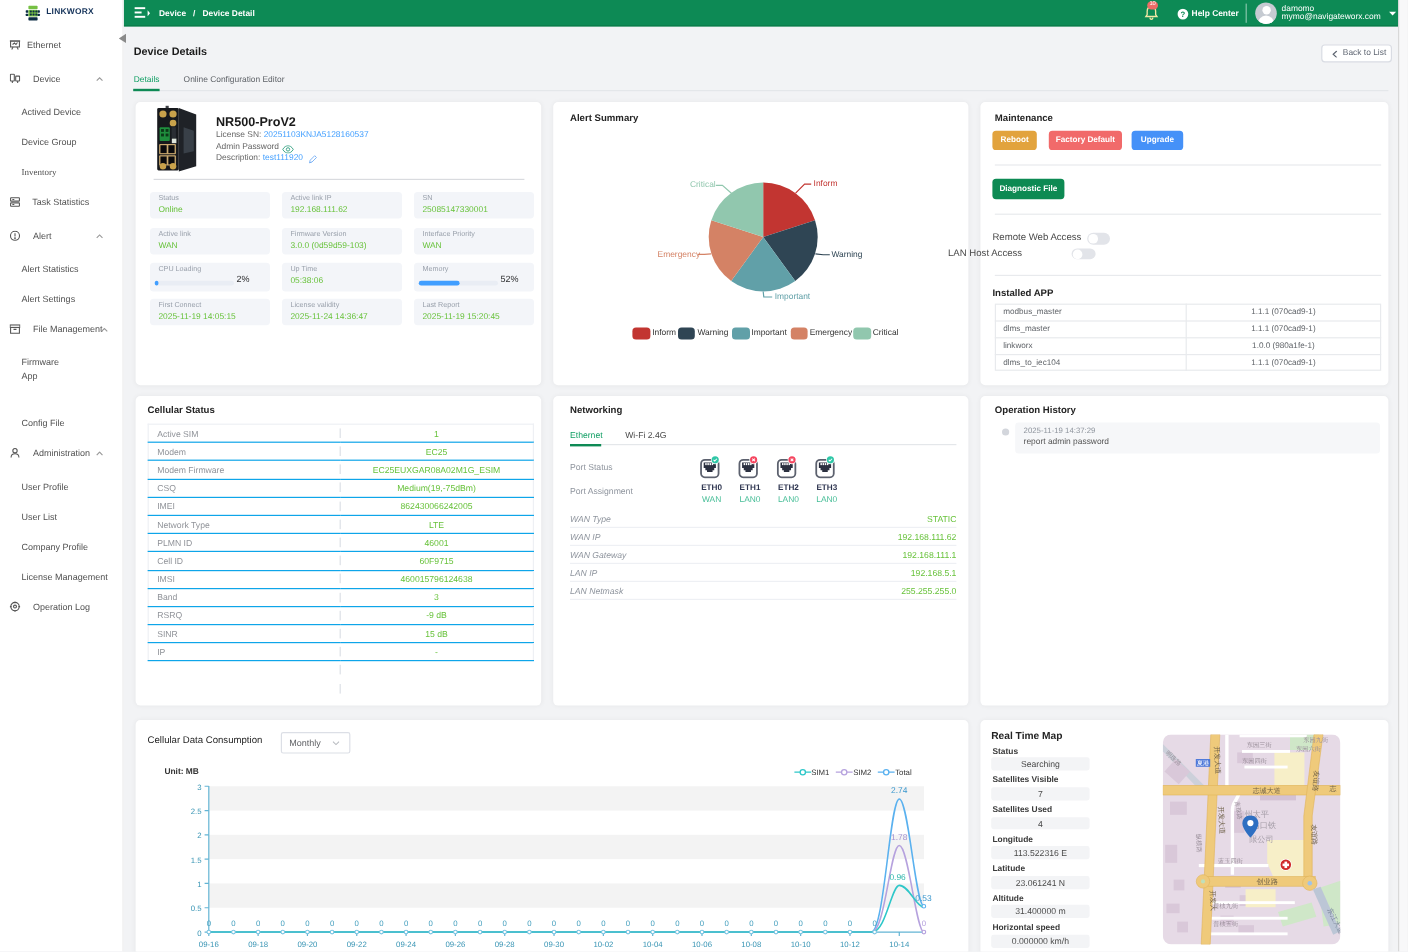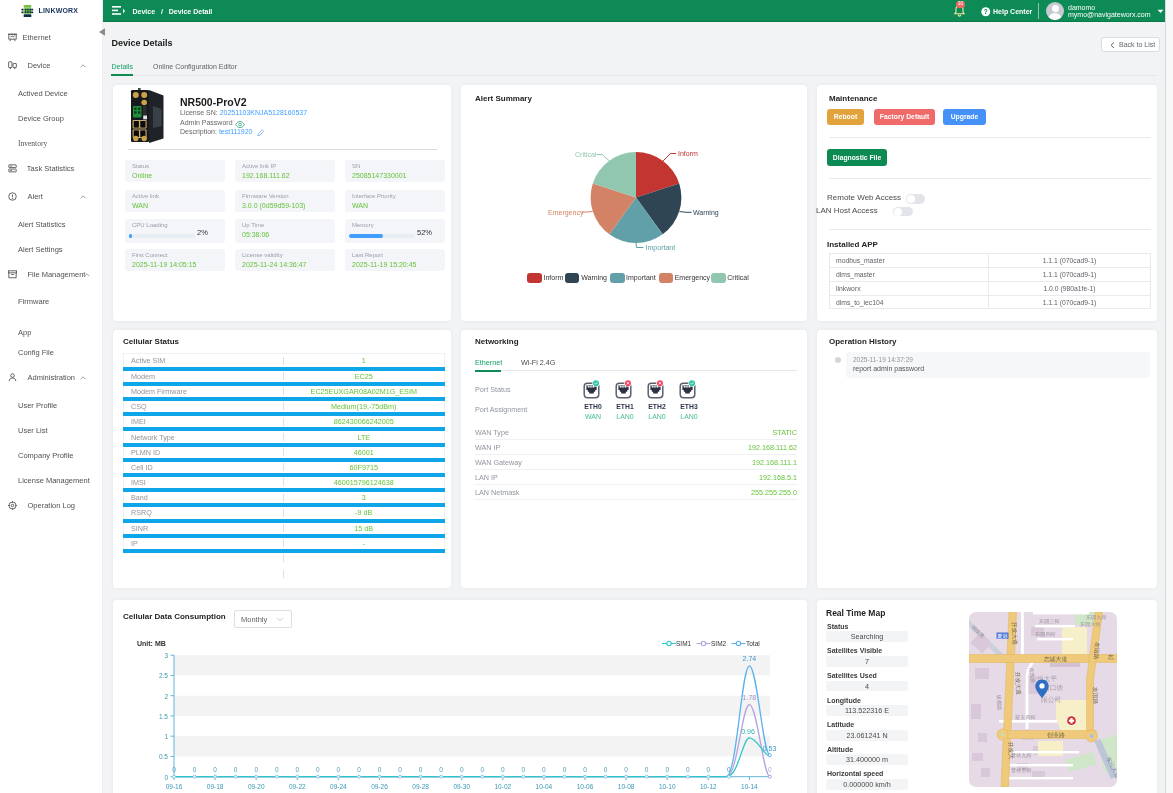--- a/index.html
+++ b/index.html
@@ -12,26 +12,26 @@
 .gb { width:100px; height:22px; background:#f3f5f9; border-radius:3px; }
 .gl { font-size:6px; color:#99a0ab; }
 .gv { font-size:7px; color:#67c23a; }
 .btn { height:16px; border-radius:3px; color:#fff; font-size:6.8px; font-weight:bold; text-align:center; line-height:16px; }
 .toggle { width:19.2px; height:9.5px; border-radius:5px; background:#e2e4e9; }
 .toggle span { position:absolute; left:1px; top:0.85px; width:7.8px; height:7.8px; border-radius:50%; background:#fff; }
 .mr { font-size:6.8px; color:#5f6368; }
 .lsw { top:272.7px; width:14.5px; height:10.2px; border-radius:3px; }
 .ltx { top:274.3px; font-size:7px; color:#333; }
 #celltable { border:1px solid #eef0f4; }
-#celltable td { border:none; border-bottom:4px solid #0ea5e9; height:15.2px; padding:0; font-size:7.2px; }
+#celltable td { border:none; border-bottom:1px solid #0ea5e9; height:15.2px; padding:0; font-size:7.2px; }
 .cl { color:#909399; padding-left:7px !important; width:160px; }
 .cv { color:#67c23a; text-align:center; }
 .pn { width:32px; text-align:center; font-size:6.8px; font-weight:bold; color:#2e3550; }
 .pa { width:32px; text-align:center; font-size:7px; color:#45bd96; }
-.nl { font-size:7.2px; color:#8f959e; }
+.nl { font-size:7.2px; color:#8f959e;font-style:italic; }
 .nv { left:475px; width:322px; text-align:right; font-size:7.2px; color:#67c23a; }
 .nb { left:475px; width:322px; height:1px; background:#eef0f4; }
 .ml { left:827px; font-size:7px; font-weight:bold; color:#3a3a3a; }
 .mb { left:826px; width:82px; height:10.9px; background:#f3f4f6; border-radius:2px; font-size:7.2px; color:#4a4a4a; text-align:center; line-height:11px; }
 </style>
 </head>
 <body>
 
 <div class="abs" id="topbar" style="left:103px;top:0;width:1062px;height:22px;background:#0d8a55;border-bottom:1px solid #0a7a49;"></div>
 <svg class="abs" style="left:112px;top:5px;" width="13" height="12" viewBox="0 0 13 12">
@@ -143,21 +143,21 @@
     <path d="M1 3.5 L1 9.5 L10 9.5 L10 3.5"></path>
       <rect x="0.5" y="1" width="10" height="2.5"></rect>
       <line x1="4" y1="5.5" x2="7" y2="5.5"></line>
   </svg>
   <div class="t" style="left:27.5px;top:269.5px;">File Management</div>
   <svg class="abs" style="left:84px;top:272.5px;" width="6" height="4" viewBox="0 0 7 5" fill="none" stroke="#999" stroke-width="1.2">
       <path d="M0.5 4 L3.5 1 L6.5 4"></path>
     </svg>
 
   <div class="t" style="left:18px;top:296.5px;">Firmware</div>
-  <div class="t" style="left:18px;top:328px;">App</div>
+  <div class="t" style="left:18px;top:309px;">App</div>
   <div class="t" style="left:18px;top:347.5px;">Config File</div>
 
   <svg class="abs" style="left:8px;top:372.5px;" width="9" height="9" viewBox="0 0 11 11" fill="none" stroke="#555" stroke-width="1.1">
     <circle cx="5.5" cy="3.2" r="2.2"></circle>
       <path d="M1.5 10 C1.5 7.5 3 6.2 5.5 6.2 C8 6.2 9.5 7.5 9.5 10"></path>
   </svg>
   <div class="t" style="left:27.5px;top:372.5px;">Administration</div>
   <svg class="abs" style="left:80px;top:375.5px;" width="6" height="4" viewBox="0 0 7 5" fill="none" stroke="#999" stroke-width="1.2">
       <path d="M0.5 4 L3.5 1 L6.5 4"></path>
     </svg>
@@ -322,21 +322,21 @@
   <div class="abs btn" style="left:827px;top:109px;width:37px;background:#e2a33d;">Reboot</div>
   <div class="abs btn" style="left:874px;top:109px;width:61px;background:#f16a6a;">Factory Default</div>
   <div class="abs btn" style="left:943px;top:109px;width:43px;background:#4591f8;">Upgrade</div>
   <div class="abs" style="left:829px;top:137px;width:322px;height:1px;background:#e8eaed;"></div>
   <div class="abs btn" style="left:827px;top:149px;width:60px;height:17px;line-height:17px;background:#0d8a53;">Diagnostic File</div>
   <div class="abs" style="left:829px;top:178px;width:322px;height:1px;background:#e8eaed;"></div>
   <div class="t" style="left:827px;top:193px;font-size:8px;color:#4a4a4a;">Remote Web Access</div>
   <div class="abs toggle" style="left:906px;top:194.3px;">
       <span></span>
     </div>
-  <div class="t" style="left:816px;top:205.5px;font-size:8px;color:#4a4a4a;">LAN Host Access</div>
+  <div class="t" style="left:790px;top:205.5px;font-size:8px;color:#4a4a4a;">LAN Host Access</div>
   <div class="abs toggle" style="left:893.4px;top:206.9px;">
       <span></span>
     </div>
   <div class="abs" style="left:829px;top:229px;width:322px;height:1px;background:#e8eaed;"></div>
   <div class="t" style="left:827px;top:240px;font-size:8px;font-weight:bold;color:#242424;">Installed APP</div>
   <div class="abs" style="left:829px;top:252.5px;width:322px;height:56px;border:1px solid #e8eaed;"></div>
   <div class="abs" style="left:988px;top:252.5px;width:1px;height:56px;background:#e8eaed;"></div>
   <div class="abs" style="left:829px;top:266.5px;width:322px;height:1px;background:#e8eaed;"></div>
   <div class="abs" style="left:829px;top:280.5px;width:322px;height:1px;background:#e8eaed;"></div>
   <div class="abs" style="left:829px;top:294.5px;width:322px;height:1px;background:#e8eaed;"></div>
@@ -502,21 +502,21 @@
 
 <div class="card" style="left:817px;top:330px;width:340px;height:258px;"></div>
 <div class="t ctitle" style="left:829px;top:337px;">Operation History</div>
 <div class="abs" style="left:835px;top:357px;width:6px;height:6px;border-radius:50%;background:#d3d6dc;"></div>
 <div class="abs" style="left:846px;top:352px;width:304px;height:26px;background:#f6f7f9;border-radius:3px;"></div>
 <div class="t" style="left:853px;top:355.5px;font-size:6.5px;color:#8f959e;">2025-11-19 14:37:29</div>
 <div class="t" style="left:853px;top:364.5px;font-size:7px;color:#555;">report admin password</div>
 
 <div class="card" style="left:113px;top:600px;width:694px;height:200px;"></div>
 <div id="chart">
-  <div class="t" style="left:123px;top:612px;font-size:8px;font-weight:bold;color:#242424;text-align:center;">Cellular Data Consumption</div>
+  <div class="t" style="left:123px;top:612px;font-size:8px;font-weight:normal;color:#242424;text-align:center;">Cellular Data Consumption</div>
   <div class="abs" style="left:233.5px;top:610px;width:58px;height:17.5px;background:#fff;border:1px solid #dcdfe6;border-radius:2px;"></div>
   <div class="t" style="left:241px;top:614.5px;font-size:7.5px;color:#606266;">Monthly</div>
   <svg class="abs" style="left:277px;top:617px;" width="6" height="4.5" viewBox="0 0 7 5" fill="none" stroke="#b8bbc0" stroke-width="1">
       <path d="M0.5 1 L3.5 4 L6.5 1"></path>
     </svg>
   <div class="t" style="left:137px;top:640px;font-size:7px;font-weight:bold;color:#333;">Unit: MB</div>
   <svg class="abs" style="left:113px;top:600px;" width="694" height="193" viewBox="0 0 694 193" font-family="Liberation Sans, sans-serif">
 
     <rect x="61" y="55.2" width="596" height="20.25" fill="#f3f3f3"></rect>
     <rect x="61" y="95.7" width="596" height="20.25" fill="#f3f3f3"></rect>

